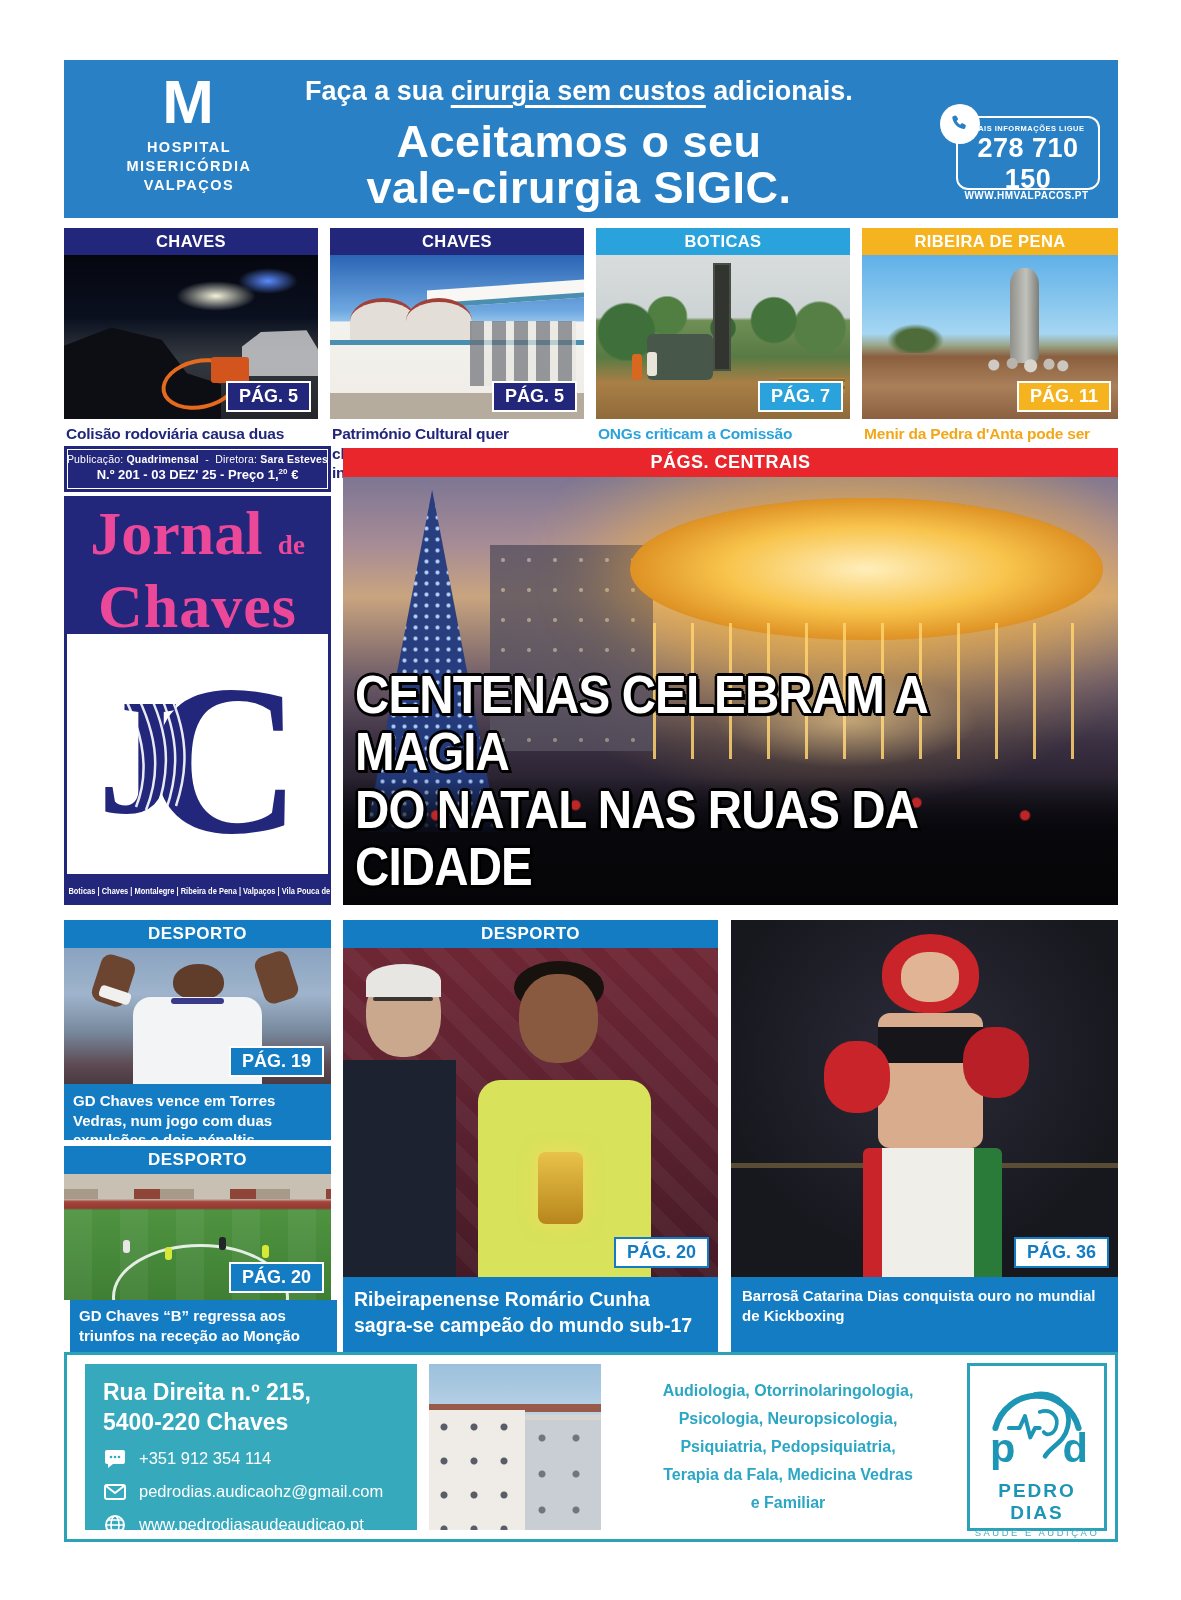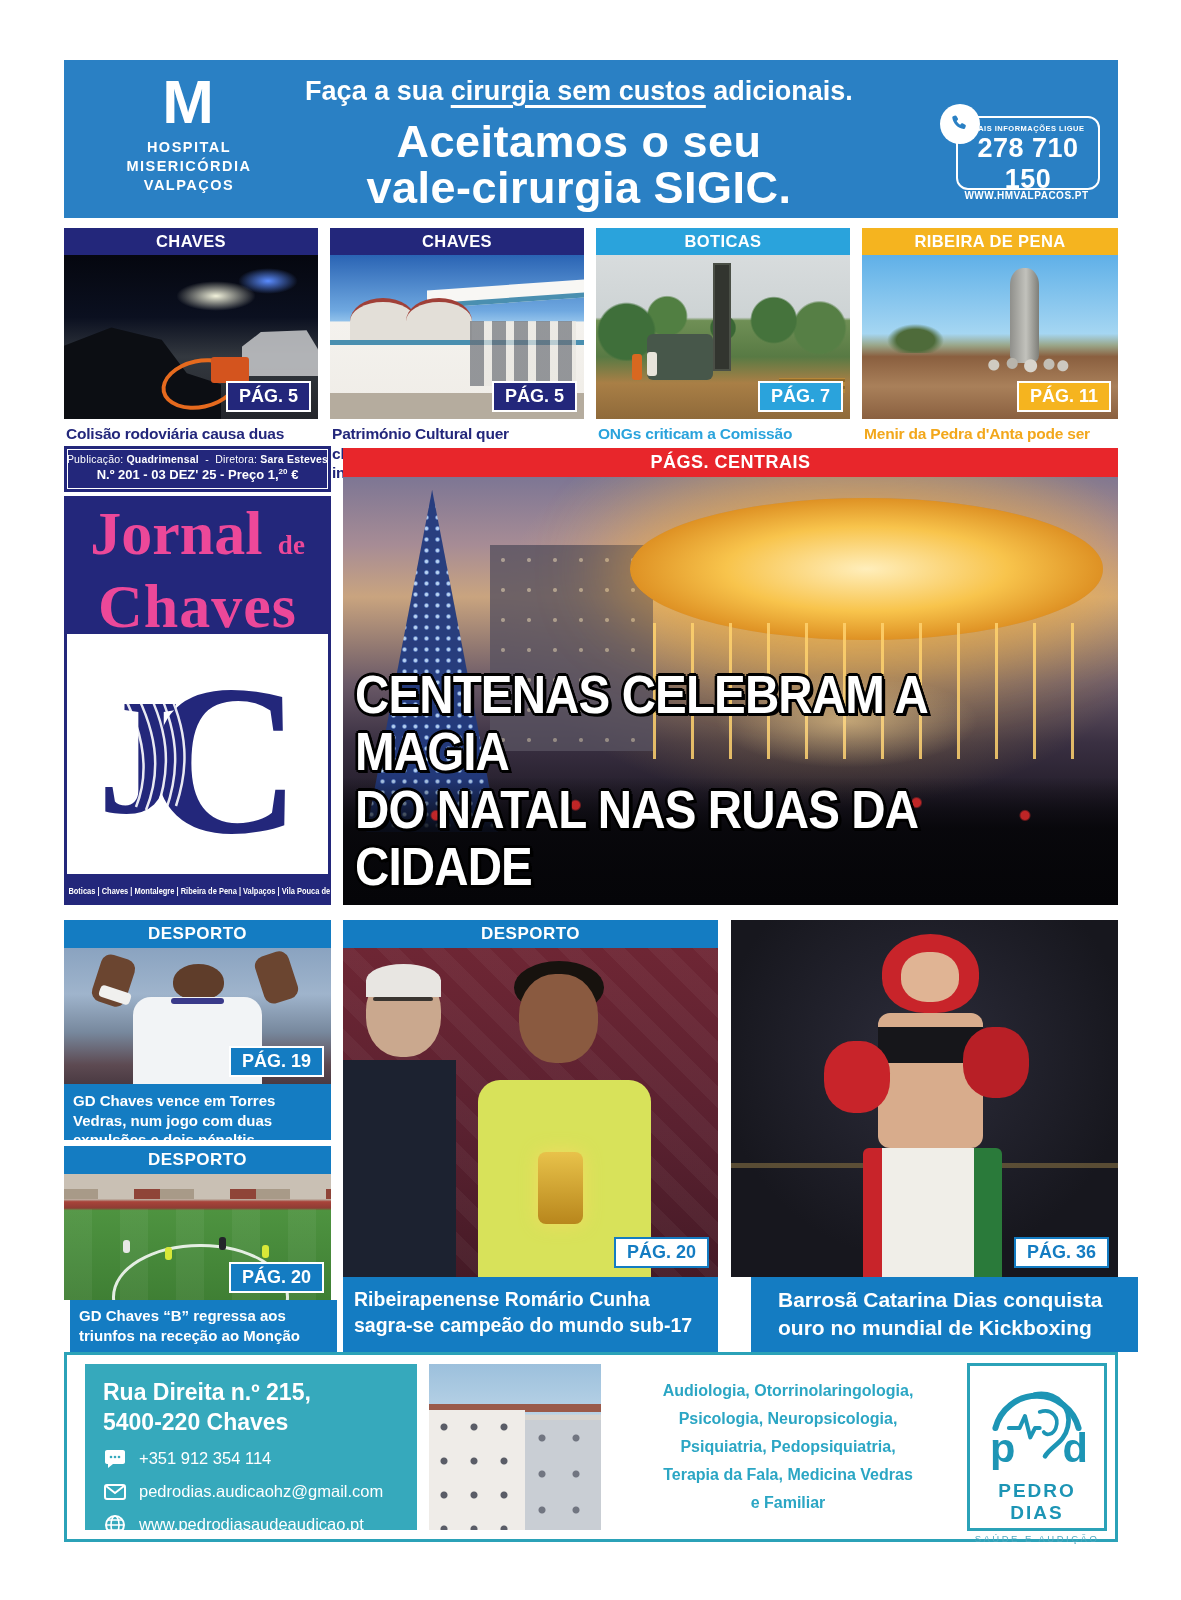--- a/index.html
+++ b/index.html
@@ -110,21 +110,21 @@
   .ab-l{position:absolute;left:0;top:28%;width:56%;height:72%;background:#efece8;
         background-image:radial-gradient(circle,rgba(40,45,60,.75) 3px,transparent 4px);background-size:30px 34px;}
   .ab-r{position:absolute;left:56%;top:34%;width:44%;height:66%;background:#c9ced4;
         background-image:radial-gradient(circle,rgba(40,45,60,.55) 3px,transparent 4px);background-size:34px 36px;}
   .ab-roof{position:absolute;left:0;top:24%;width:100%;height:5%;background:#9a5a4a;}
   .ad-services{position:absolute;left:556px;top:10px;width:330px;height:164px;display:flex;flex-direction:column;
         justify-content:center;text-align:center;color:#2ba6c4;font-weight:bold;font-size:16px;line-height:1.75;}
   .brand-box{position:absolute;left:900px;top:8px;width:140px;height:168px;border:3px solid #2ba2b8;
         box-sizing:border-box;background:#fff;text-align:center;}
   .brand-name{color:#1d95b5;font-weight:bold;font-size:19px;letter-spacing:2px;margin-top:2px;}
-  .brand-sub{color:#4fa9c0;font-size:9.5px;letter-spacing:2.5px;margin-top:9px;}
+  .brand-sub{color:#4fa9c0;font-size:9.5px;letter-spacing:2.5px;margin-top:3px;}
 
   
   .ph-crash{background:linear-gradient(180deg,#05070f 0%,#0b1020 38%,#33383f 62%,#24262b 100%);}
   .crash-flare-b{position:absolute;right:8%;top:8%;width:60px;height:26px;border-radius:50%;
         background:radial-gradient(ellipse,#5a8cff,transparent 70%);}
   .crash-flare-w{position:absolute;left:44%;top:16%;width:80px;height:30px;border-radius:50%;
         background:radial-gradient(ellipse,rgba(255,255,230,.95),transparent 70%);}
   .crash-car{position:absolute;left:0;bottom:0;width:62%;height:62%;background:#0c0e13;
         clip-path:polygon(0 28%,30% 10%,62% 22%,78% 55%,100% 66%,100% 100%,0 100%);}
   .crash-car2{position:absolute;right:0;bottom:26%;width:30%;height:30%;background:#c8c9cb;opacity:.85;
@@ -392,21 +392,21 @@
     <div class="kb-rope"></div>
       <div class="kb-head"></div>
       <div class="kb-face"></div>
     <div class="kb-torso"></div>
       <div class="kb-bra"></div>
       <div class="kb-gl1"></div>
       <div class="kb-gl2"></div>
     <div class="kb-shorts"></div>
     <div class="white-badge" style="right:9px;bottom:9px;">PÁG. 36</div>
   </div>
-  <div class="abs sport-cap" style="left:731px;top:1277px;width:387px;height:75px;font-size:21px;line-height:1.35;padding:9px 27px;margin-left:20px;">Barrosã Catarina Dias conquista ouro no mundial de Kickboxing</div>
+  <div class="abs sport-cap" style="left:731px;top:1277px;width:387px;height:75px;font-size:15px;line-height:1.35;padding:9px 11px;">Barrosã Catarina Dias conquista ouro no mundial de Kickboxing</div>
 
   <div class="abs ad">
     <div class="ad-panel">
       <div class="ad-addr">
         <div>Rua Direita n.º 215,</div>
         <div>5400-220 Chaves</div>
       </div>
       <div class="ad-row">
         <span class="ic">
           <svg class="ic-svg" width="24" height="24" viewBox="0 0 24 24">

